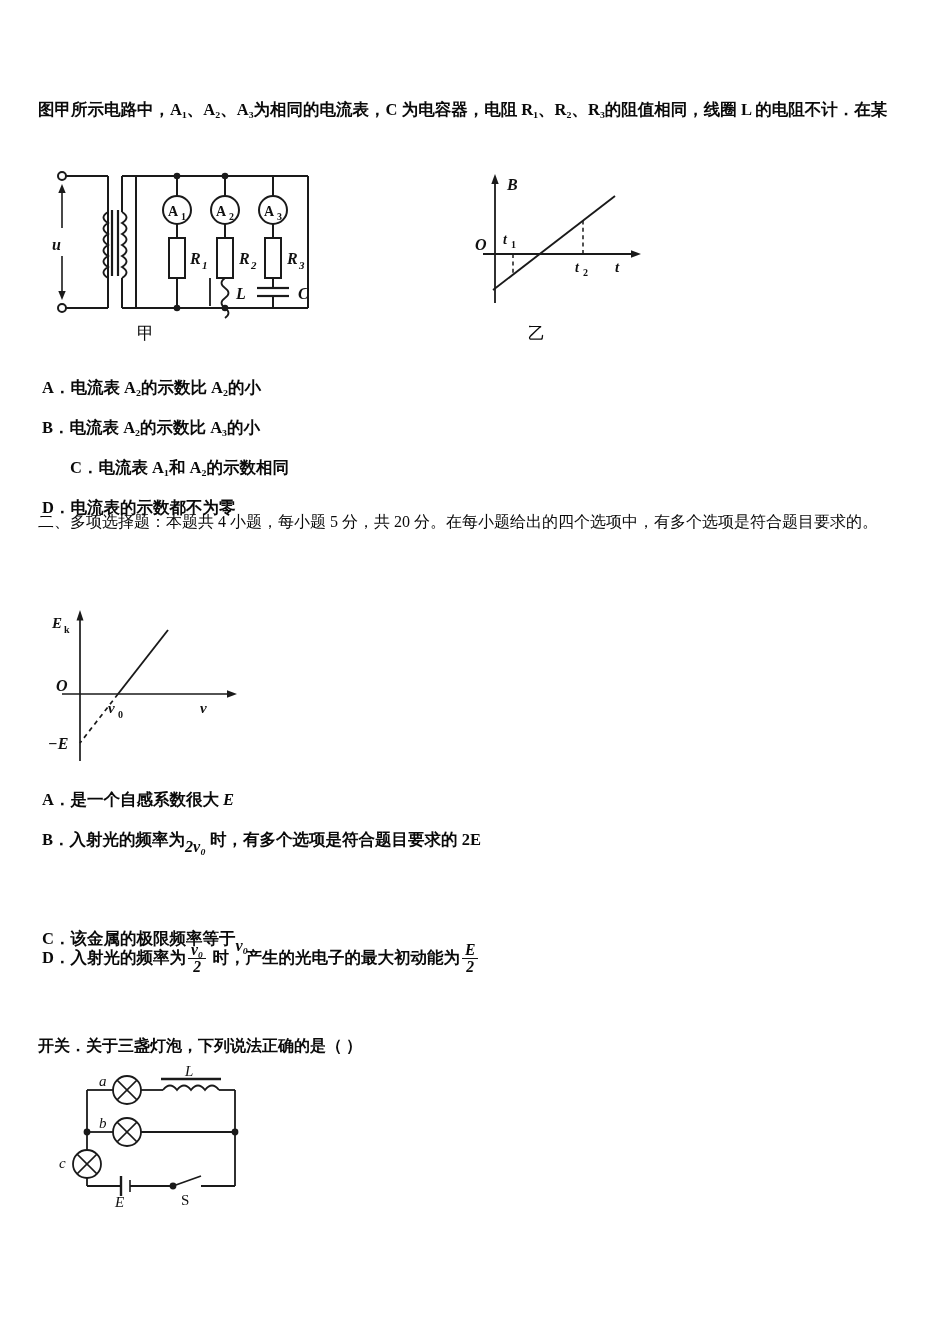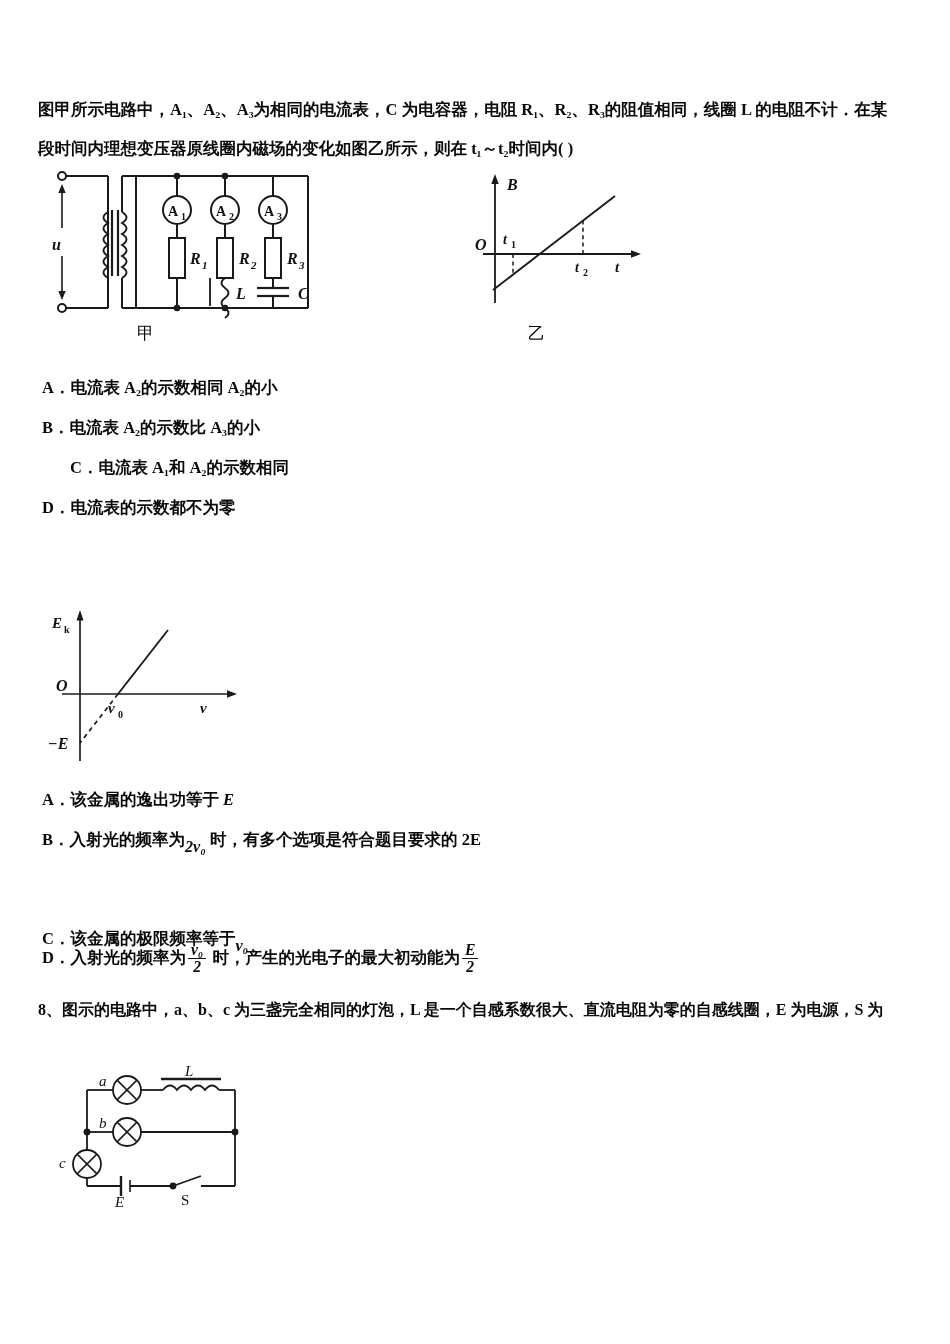--- a/index.html
+++ b/index.html
@@ -73,21 +73,20 @@
     font-size: 17px;
     font-family: "Liberation Serif", "DejaVu Serif", serif;
   }
 </style>
 </head>
 <body>
 
 <div class="page">
 
   <div class="qline bold" style="left:38px; top:101px;">图甲所示电路中，A₁、A₂、A₃为相同的电流表，C 为电容器，电阻 R₁、R₂、R₃的阻值相同，线圈 L 的电阻不计．在某</div>
-  <div class="qline bold" style="left:38px; top:140px;">段时间内理想变压器原线圈内磁场的变化如图乙所示，则在 t₁～t₂时间内(        )</div>
 
   <div class="fig" style="left:40px; top:166px;">
     <svg width="300" height="160" viewBox="0 0 300 160">
       <g stroke="#1a1a1a" stroke-width="2" fill="none">
 
         <circle cx="22" cy="10" r="4" fill="#fff"></circle>
         <circle cx="22" cy="142" r="4" fill="#fff"></circle>
         <line x1="26" y1="10" x2="68" y2="10"></line>
         <line x1="26" y1="142" x2="68" y2="142"></line>
         <line x1="68" y1="10" x2="68" y2="142"></line>
@@ -185,32 +184,33 @@
         <text x="46" y="80" font-size="10">1</text>
         <text x="110" y="104" font-size="14" font-style="italic">t</text>
         <text x="118" y="108" font-size="10">2</text>
         <text x="150" y="104" font-size="15" font-style="italic">t</text>
       </g>
     </svg>
   </div>
   <div class="figlabel" style="left:528px; top:322px;">乙</div>
 
   <div class="opt bold" style="left:42px; top:377px;">
-    <span class="lbl">A．</span><span>电流表 A₂的示数相同 A₂的小</span>
+    <span class="lbl">A．</span><span>电流表 A₂的示数比 A₂的小</span>
   </div>
   <div class="opt bold" style="left:42px; top:417px;">
     <span class="lbl">B．</span><span>电流表 A₂的示数比 A₃的小</span>
   </div>
   <div class="opt bold" style="left:42px; top:457px;margin-left:28px;">
     <span class="lbl">C．</span><span>电流表 A₁和 A₂的示数相同</span>
   </div>
   <div class="opt bold" style="left:42px; top:497px;">
     <span class="lbl">D．</span><span>电流表的示数都不为零</span>
   </div>
 
+  <div class="qline" style="left:38px; top:513px; font-size:16px;">二、多项选择题：本题共 4 小题，每小题 5 分，共 20 分。在每小题给出的四个选项中，有多个选项是符合题目要求的。</div>
 
 
   <div class="fig" style="left:40px; top:603px;">
     <svg width="230" height="165" viewBox="0 0 230 165">
       <g stroke="#1a1a1a" stroke-width="1.7" fill="none">
 
         <line x1="40" y1="158" x2="40" y2="16"></line>
         <polygon points="40,7 36.5,17.5 43.5,17.5" fill="#1a1a1a" stroke="none"></polygon>
 
         <line x1="22" y1="91" x2="188" y2="91"></line>
@@ -226,38 +226,36 @@
         <text x="16" y="88" font-size="16" font-style="italic">O</text>
         <text x="68" y="110" font-size="15" font-style="italic">ν</text>
         <text x="78" y="115" font-size="10">0</text>
         <text x="160" y="110" font-size="15" font-style="italic">ν</text>
         <text x="8" y="146" font-size="16" font-style="italic">−E</text>
       </g>
     </svg>
   </div>
 
   <div class="opt bold" style="left:42px; top:789px;">
-    <span class="lbl">A．</span><span>该金属的逸出功等于 </span><span class="it">E</span>
+    <span class="lbl">A．</span><span>是一个自感系数很大 </span><span class="it">E</span>
   </div>
 
   <div class="opt bold" style="left:42px; top:829px;">
     <span class="lbl">B．</span><span>入射光的频率为</span><span class="lowered">2ν₀</span><span> 时，有多个选项是符合题目要求的 2E</span>
   </div>
 
   <div class="opt bold" style="left:42px; top:928px;">
     <span class="lbl">C．</span><span>该金属的极限频率等于</span><span class="lowered">ν₀</span>
   </div>
 
   <div class="opt bold" style="left:42px; top:942px;">
     <span class="lbl">D．</span><span>入射光的频率为</span><span class="frac"><span class="num">ν₀</span><span class="den">2</span></span><span> 时，产生的光电子的最大初动能为</span><span class="frac"><span class="num">E</span><span class="den">2</span></span>
   </div>
 
-  <div class="qline bold" style="left:38px; top:1001px; font-size:16px;">
-    <span>8、</span><span>图示的电路中，a、b、c 为三盏完全相同的灯泡，L 是一个自感系数很大、直流电阻为零的自感线圈，E 为电源，S 为</span>
-  </div>
+  <div class="qline bold" style="left:38px; top:1037px; font-size:16px;">开关．关于三盏灯泡，下列说法正确的是（        ）</div>
 
   <div class="fig" style="left:55px; top:1068px;">
     <svg width="240" height="140" viewBox="0 0 240 140">
       <g stroke="#1a1a1a" stroke-width="1.8" fill="none">
 
         <line x1="32" y1="22" x2="58" y2="22"></line>
         <circle cx="72" cy="22" r="14" fill="#fff"></circle>
         <line x1="62.1" y1="12.1" x2="81.9" y2="31.9" stroke-width="1.5"></line>
         <line x1="81.9" y1="12.1" x2="62.1" y2="31.9" stroke-width="1.5"></line>
         <line x1="86" y1="22" x2="108" y2="22"></line>

